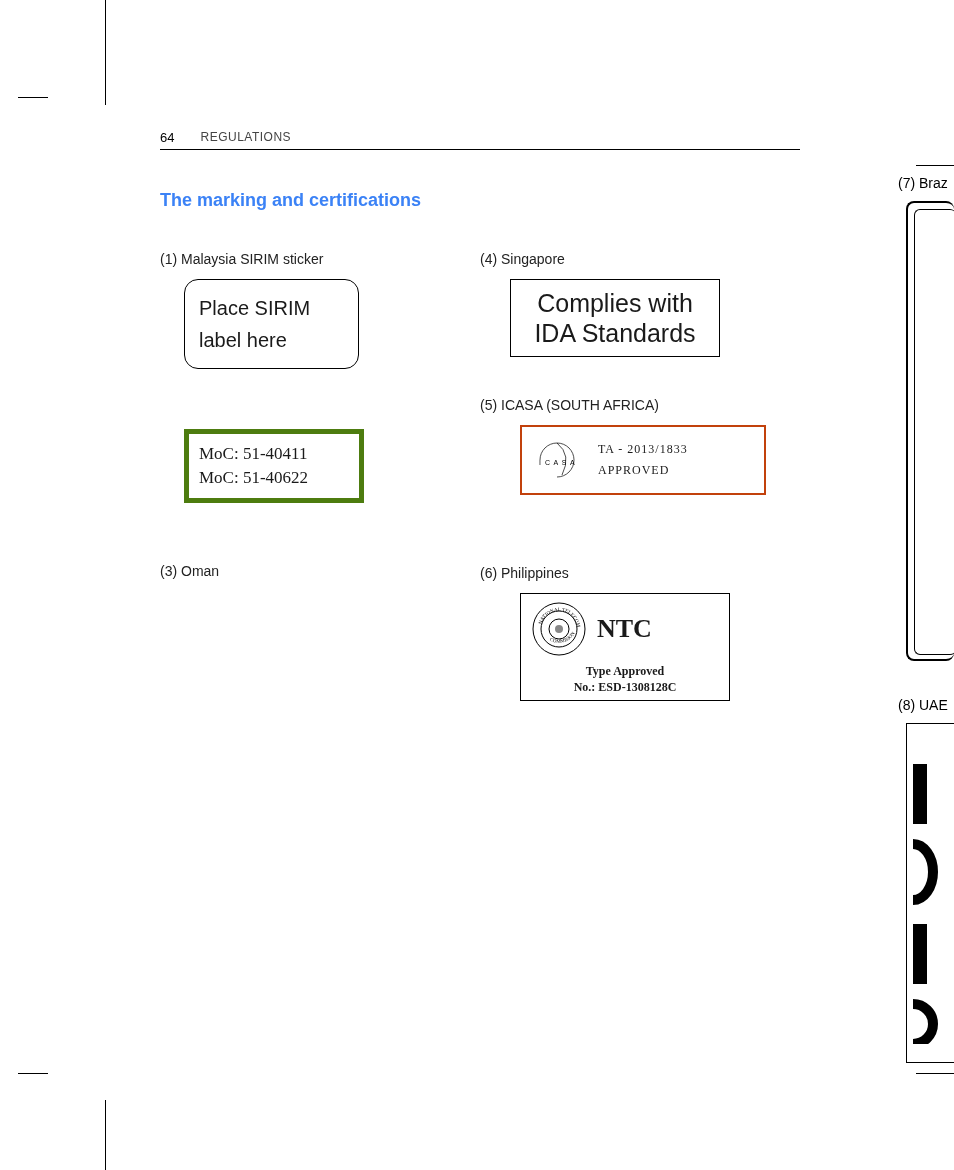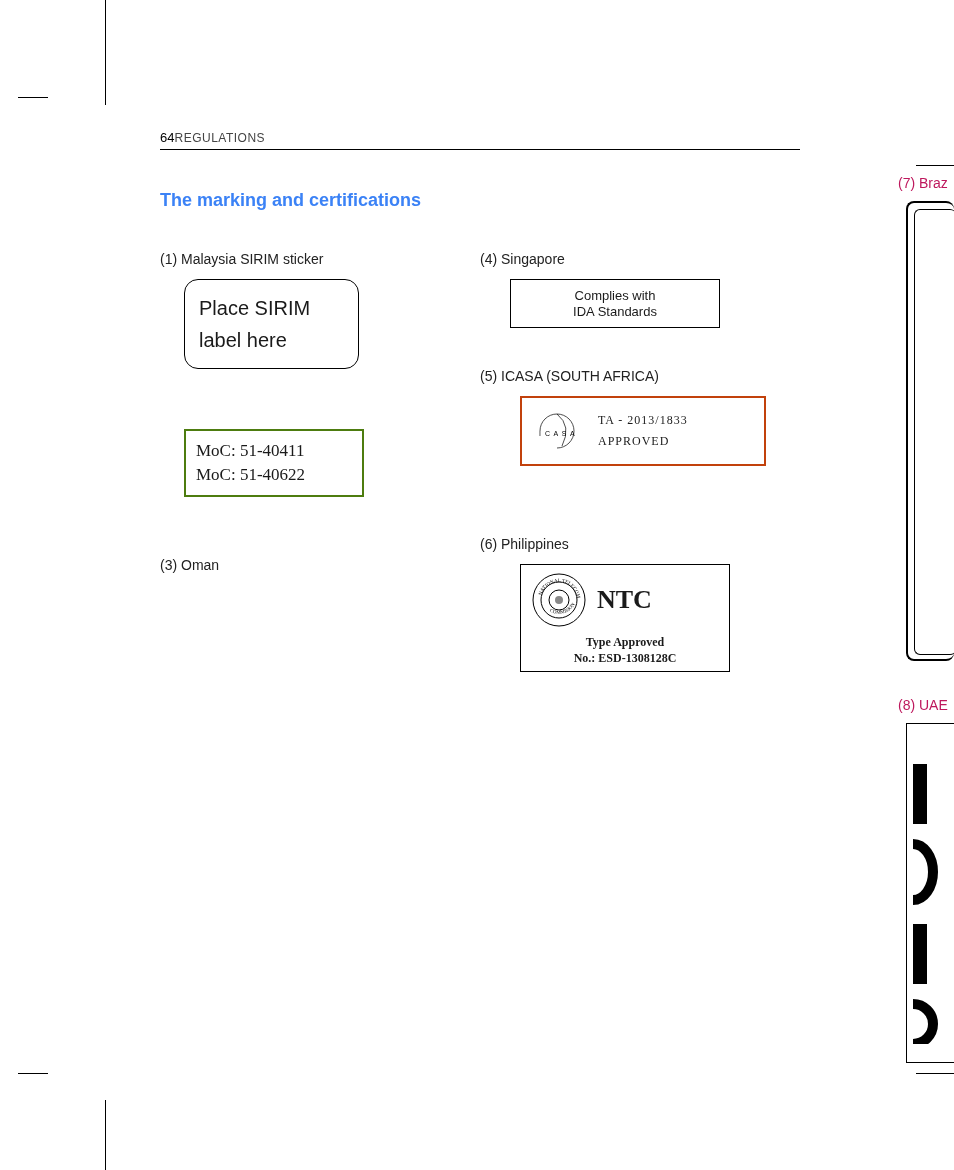--- a/index.html
+++ b/index.html
@@ -23,39 +23,39 @@
   .page {
     position:absolute;
     top:130px; left:160px;
     width: 640px;
   }
   .header-rule {
     border-top:1px solid #000;
     margin-top:4px;
     margin-bottom:40px;
   }
-  .hdr { display:flex; align-items:center; }
+  .hdr { display:flex; align-items:flex-start; gap:26px; }
   .pgnum { font-size:13px; color:#000; }
   .hdr-label { font-size:12px; letter-spacing:0.5px; color:#444; }
   .section-title { font-size:18px; font-weight:bold; margin-bottom:40px; color:#3b82f6; }
   .cols { display:flex; }
   .col { flex:1; }
   .item { margin-bottom:60px; }
   .caption { font-size:14px; color:#222; margin-bottom:12px; }
   .sirim-box {
     border:1.5px solid #000;
     border-radius:14px;
     width:175px; height:90px;
     padding:12px 14px;
     font-size:20px;
     display:flex; flex-direction:column; justify-content:space-around;
     margin-left:24px;
   }
   .israel-box {
-    border:2px solid #4d7c0f;
+    border:5px solid #4d7c0f;
     width:180px;
     padding:8px 10px;
     font-size:17px;
     font-family:"Times New Roman", serif;
     margin-left:24px;
     line-height:1.4;
   }
   .oman-box {
     border:1.5px solid #000;
     width:160px;
@@ -63,21 +63,21 @@
     font-size:13px;
     margin-left:30px;
     line-height:1.7;
   }
   .oman-box .oman-head { font-weight:bold; }
   .sg-box {
     border:1.5px solid #000;
     width:210px;
     padding:8px;
     text-align:center;
-    font-size:13px;
+    font-size:25px;
     margin-left:30px;
     line-height:1.2;
     font-family:Arial, sans-serif;
   }
   .icasa-box {
     border:2px solid #c2410c;
     width:246px; height:70px;
     margin-left:40px;
     display:flex; align-items:center;
     padding:6px 10px;
@@ -96,21 +96,21 @@
   .ntc-seal { width:56px; height:56px; }
   .ntc-label { font-size:26px; font-weight:bold; font-family:"Times New Roman",serif; }
   .ntc-bottom { text-align:center; font-size:12px; font-weight:bold; line-height:1.3; font-family:"Times New Roman", serif; padding-bottom:10px;}
 
   
   .rightpart {
     position:absolute;
     right:0; top:175px;
     width:56px;
   }
-  .rp-label { font-size:14px; color:#be185d; margin-bottom:10px; white-space:nowrap; }
+  .rp-label { font-size:14px; color:#000000; margin-bottom:10px; white-space:nowrap; }
   .rp-box-outer { border:2px solid #000; border-radius:8px; width:48px; height:460px; border-right:none; position:relative; margin-left:8px; }
   .rp-box-inner { position:absolute; top:6px; left:6px; width:42px; height:446px; border:1px solid #000; border-radius:6px; border-right:none;}
   .rp-2 { margin-top:36px; }
   .rp-box-2 { border:1.5px solid #000; width:48px; height:340px; border-right:none; margin-left:8px; position:relative; overflow:hidden;}
   .rp-box-2 .barsvg { position:absolute; top:40px; left:6px; }
 </style>
 </head>
 <body>
 
 <div class="crop-top"></div>

